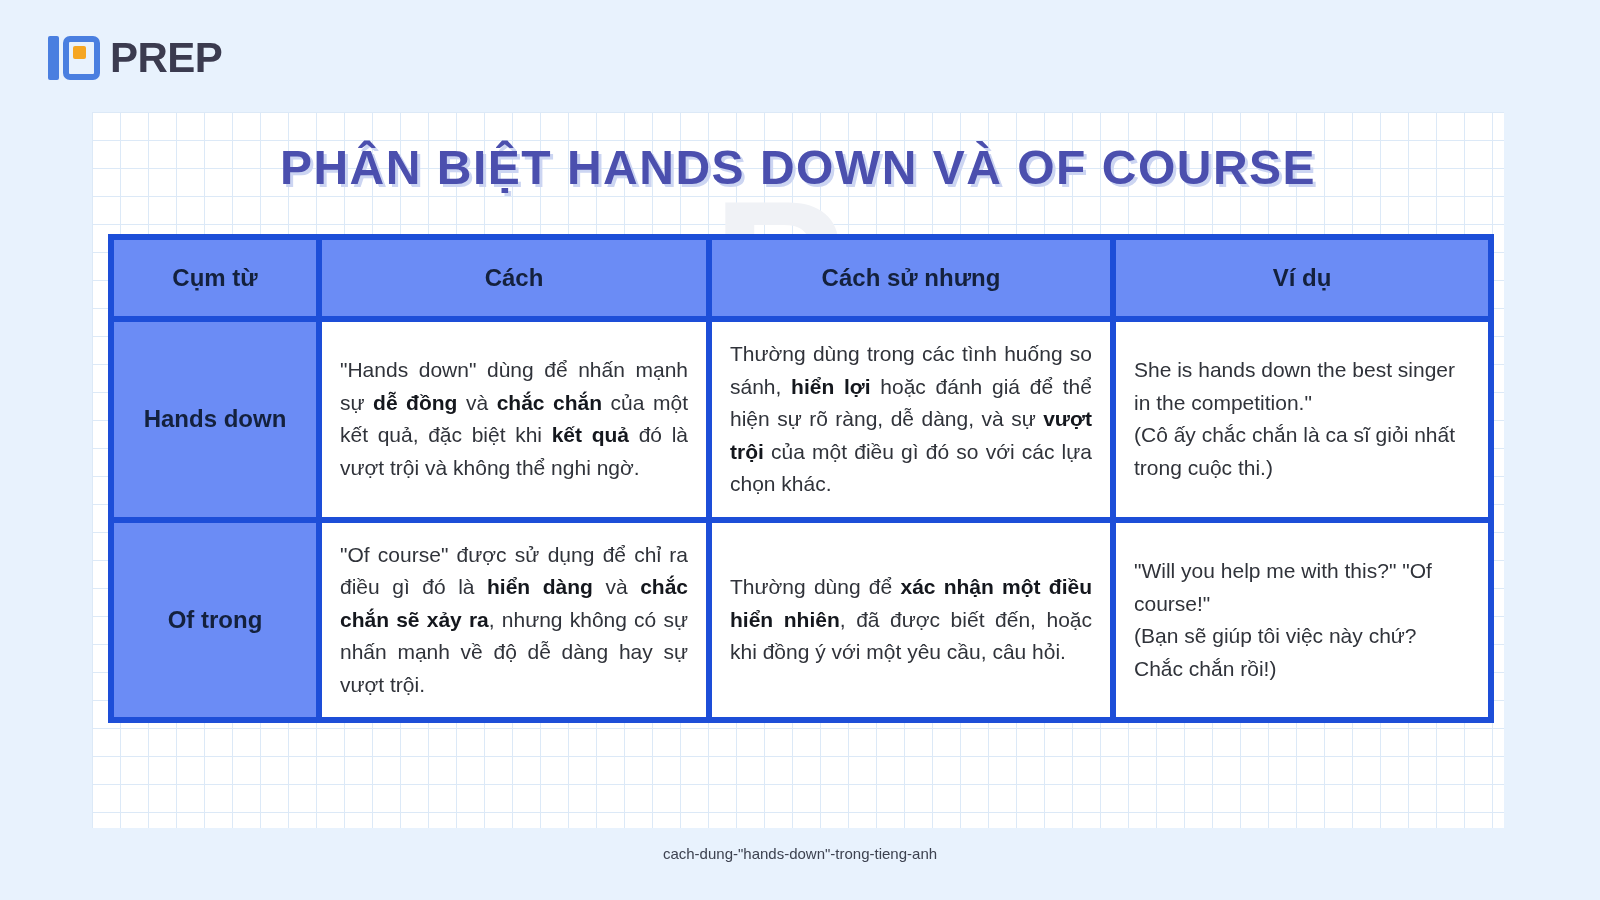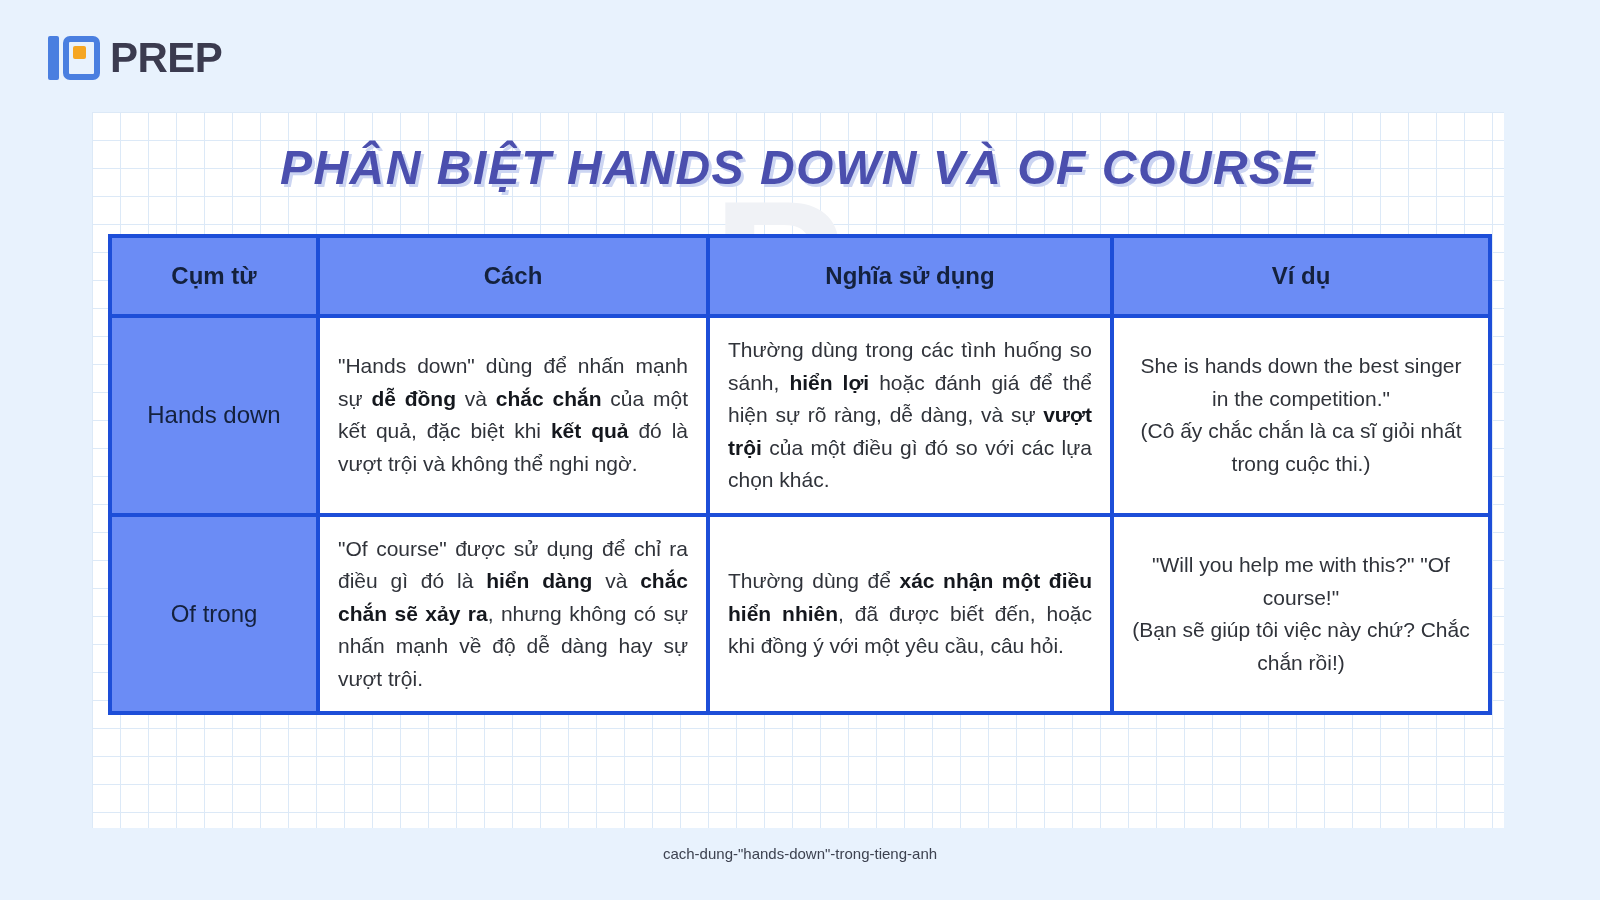--- a/index.html
+++ b/index.html
@@ -127,65 +127,64 @@
     position: absolute;
     left: 0;
     top: 28px;
     width: 1412px;
     text-align: center;
     font-size: 48px;
     font-weight: bold;
     letter-spacing: 1.5px;
     color: #4b4fae;
     text-shadow: 3px 3px 0 #ccd5f2;
-    font-style: italic;
   }
 
   
   .tbl-wrap {
     position: absolute;
     left: 16px;
     top: 122px;
     width: 1380px;
   }
   table.cmp {
     border-collapse: collapse;
     width: 1380px;
     table-layout: fixed;
     background: #fff;
   }
   table.cmp th, table.cmp td {
-    border: 4px solid #1d4ed8;
+    border: 6px solid #1d4ed8;
     vertical-align: middle;
   }
   table.cmp thead th {
     background: #6b8cf5;
     color: #14213d;
     font-size: 24px;
     font-weight: bold;
     height: 74px;
     text-align: center;
   }
   td.term {
     background: #6b8cf5;
     color: #14213d;
     font-size: 24px;
-    font-weight: normal;
+    font-weight: bold;
     text-align: center;
   }
   td.cell {
     background: #ffffff;
     color: #30333a;
     font-size: 21px;
     line-height: 1.55;
     padding: 16px 18px;
     text-align: justify;
   }
   td.cell.ex {
-    text-align: center;
+    text-align: left;
   }
   td.cell b {
     font-weight: bold;
     color: #14171d;
   }
   .col1 { width: 208px; }
   .col2 { width: 390px; }
   .col3 { width: 404px; }
   .col4 { width: 378px; }
 
@@ -229,21 +228,21 @@
         <colgroup>
           <col class="col1">
             <col class="col2">
             <col class="col3">
             <col class="col4">
         </colgroup>
         <thead>
           <tr>
             <th>Cụm từ</th>
             <th>Cách</th>
-            <th>Nghĩa sử dụng</th>
+            <th>Cách sử nhưng</th>
             <th>Ví dụ</th>
           </tr>
         </thead>
         <tbody>
           <tr>
             <td class="term">Hands down</td>
             <td class="cell">"Hands down" dùng để nhấn mạnh sự <b>dễ đồng</b> và <b>chắc chắn</b> của một kết quả, đặc biệt khi <b>kết quả</b> đó là vượt trội và không thể nghi ngờ.</td>
             <td class="cell">Thường dùng trong các tình huống so sánh, <b>hiển lợi</b> hoặc đánh giá để thể hiện sự rõ ràng, dễ dàng, và sự <b>vượt trội</b> của một điều gì đó so với các lựa chọn khác.</td>
             <td class="cell ex">She is hands down the best singer in the competition."<br>(Cô ấy chắc chắn là ca sĩ giỏi nhất trong cuộc thi.)</td>
           </tr>

